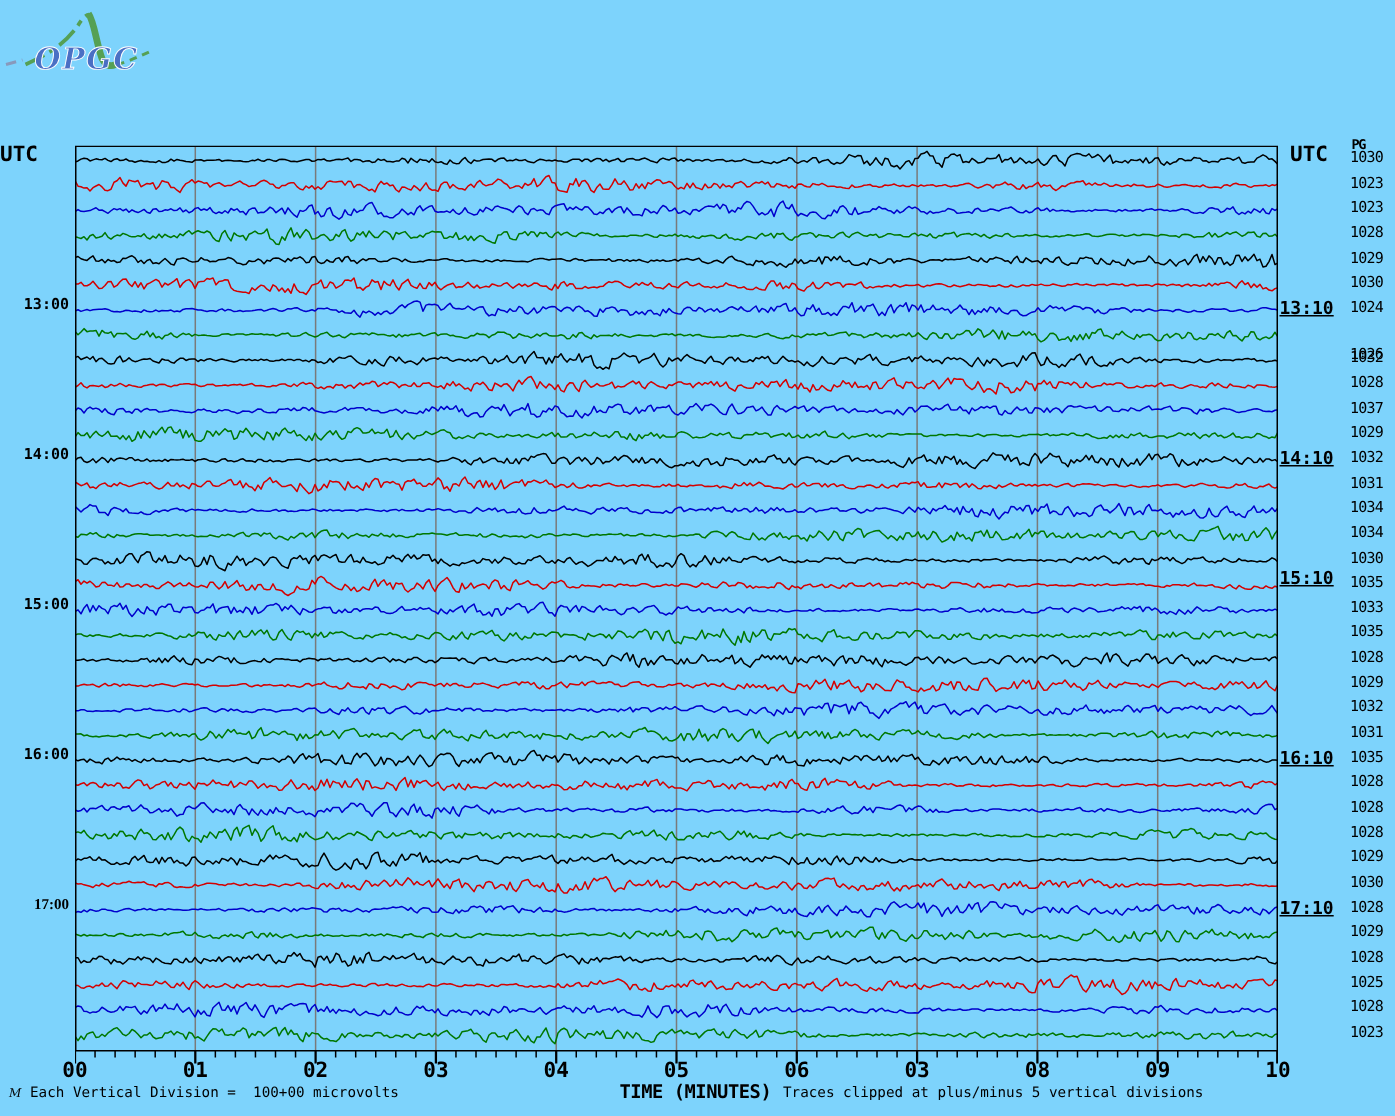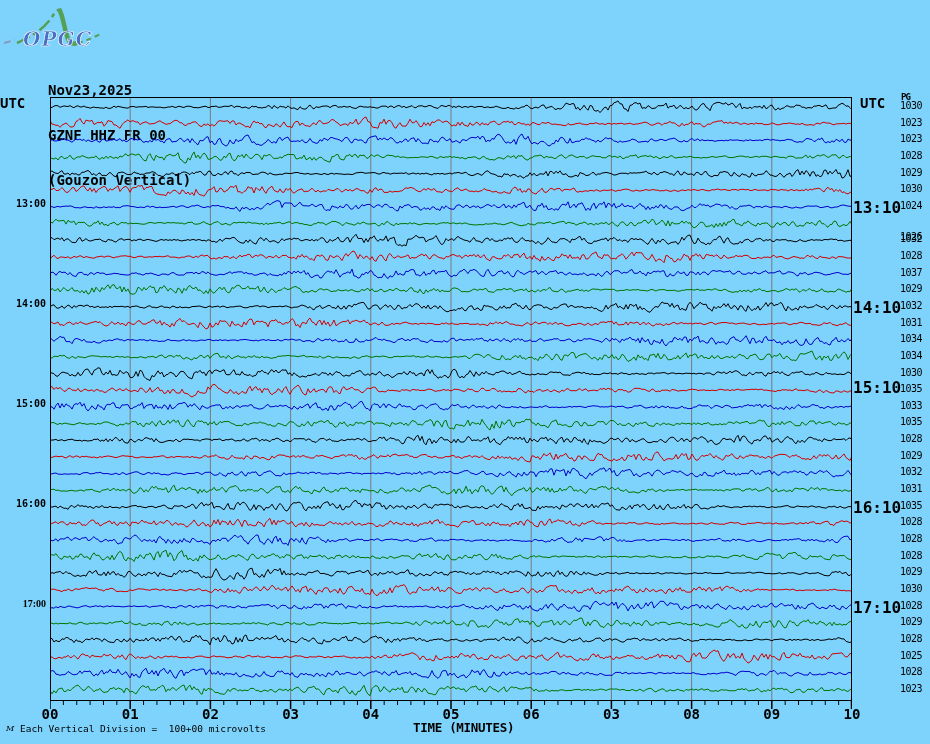--- a/index.html
+++ b/index.html
@@ -3,21 +3,21 @@
 <meta charset="utf-8">
 <style>
   html,body{margin:0;padding:0;background:#ffffff;}
   .screen{position:relative;width:930px;height:744px;background:#7dd3fc;overflow:hidden;
           font-family:"DejaVu Sans Mono", monospace;color:#000;}
   .hdr{position:absolute;left:48px;top:53px;font-size:14px;font-weight:bold;line-height:15px;white-space:pre;}
   .utc-left{position:absolute;left:0px;top:95px;font-size:14px;font-weight:bold;}
   .utc-right{position:absolute;left:860px;top:95px;font-size:14px;font-weight:bold;}
   .pg-header{position:absolute;left:901px;top:92px;font-size:9px;font-weight:bold;letter-spacing:-1px;}
   .hour-label-left{position:absolute;width:46px;text-align:right;font-size:10px;font-weight:bold;}
-  .hour-label-right{position:absolute;left:853px;font-size:16px;font-weight:bold;}
+  .hour-label-right{position:absolute;left:853px;font-size:12px;font-weight:bold;text-decoration:underline;}
   .pg-val{position:absolute;left:900px;font-size:10px;letter-spacing:-0.5px;}
   .x-tick-label{position:absolute;width:34px;text-align:center;top:706px;font-size:14px;font-weight:bold;}
   .corner-mark{position:absolute;left:6px;top:724px;font-size:8px;font-family:"DejaVu Serif",serif;font-style:italic;}
   .scale-note{position:absolute;left:20px;top:723px;font-size:9.5px;white-space:pre;}
   .time-minutes{position:absolute;left:413px;top:720px;font-size:12.5px;font-weight:bold;letter-spacing:-0.3px;}
   .clip-note{position:absolute;left:522px;top:723px;font-size:9.5px;}
   svg{display:block;}
   #plot{position:absolute;left:50px;top:97px;}
   #logo{position:absolute;left:2px;top:2px;}
 </style>
@@ -27,25 +27,20 @@
 <div class="screen">
 
   <svg id="logo" width="135" height="52" viewBox="0 0 135 52">
     <path d="M2 41 l11 -3" stroke="#8899bb" stroke-width="2" fill="none" stroke-dasharray="7 4"></path>
     <path d="M15 41 C 28 35, 40 29, 50 15 C 53 10, 56 7, 58 8" stroke="#55a055" stroke-width="2.5" fill="none" stroke-dasharray="14 4 4 4"></path>
     <path d="M57 7 C 61 13, 62 26, 66 37 C 68 41, 71 43, 75 41" stroke="#55a055" stroke-width="4.5" fill="none"></path>
     <path d="M76 41 C 84 39, 92 35, 101 31" stroke="#55a055" stroke-width="2" fill="none" stroke-dasharray="5 4"></path>
     <text x="21" y="44" font-family="DejaVu Serif, serif" font-style="italic" font-weight="bold" font-size="20" fill="#4a6fc4" stroke="#ffffff" stroke-width="0.6" letter-spacing="1">OPGC</text>
   </svg>
 
-  <div class="hdr">
-    <div>Nov23,2025</div>
-    <div>GZNF HHZ FR 00</div>
-    <div>(Gouzon Vertical)</div>
-  </div>
 
   <div class="utc-left">UTC</div>
   <div class="utc-right">UTC</div>
   <div class="pg-header">PG</div>
 
   <svg id="plot" width="802" height="616" viewBox="0 0 802 616">
     <g id="gridlines">
         <line x1="80.2" y1="1" x2="80.2" y2="603" stroke="#7a7a7a" stroke-width="1"></line>
         <line x1="160.4" y1="1" x2="160.4" y2="603" stroke="#7a7a7a" stroke-width="1"></line>
         <line x1="240.60000000000002" y1="1" x2="240.60000000000002" y2="603" stroke="#7a7a7a" stroke-width="1"></line>
@@ -222,14 +217,15 @@
       <div class="x-tick-label" style="left: 514.2px;">06</div>
       <div class="x-tick-label" style="left: 594.4px;">03</div>
       <div class="x-tick-label" style="left: 674.6px;">08</div>
       <div class="x-tick-label" style="left: 754.8px;">09</div>
       <div class="x-tick-label" style="left: 835px;">10</div>
     </div>
 
   <div class="corner-mark">M</div>
   <div class="scale-note">Each Vertical Division =  100+00 microvolts</div>
   <div class="time-minutes">TIME (MINUTES)</div>
+  <div class="clip-note">Traces clipped at plus/minus 5 vertical divisions</div>
 
 </div>
 
 </body></html>

